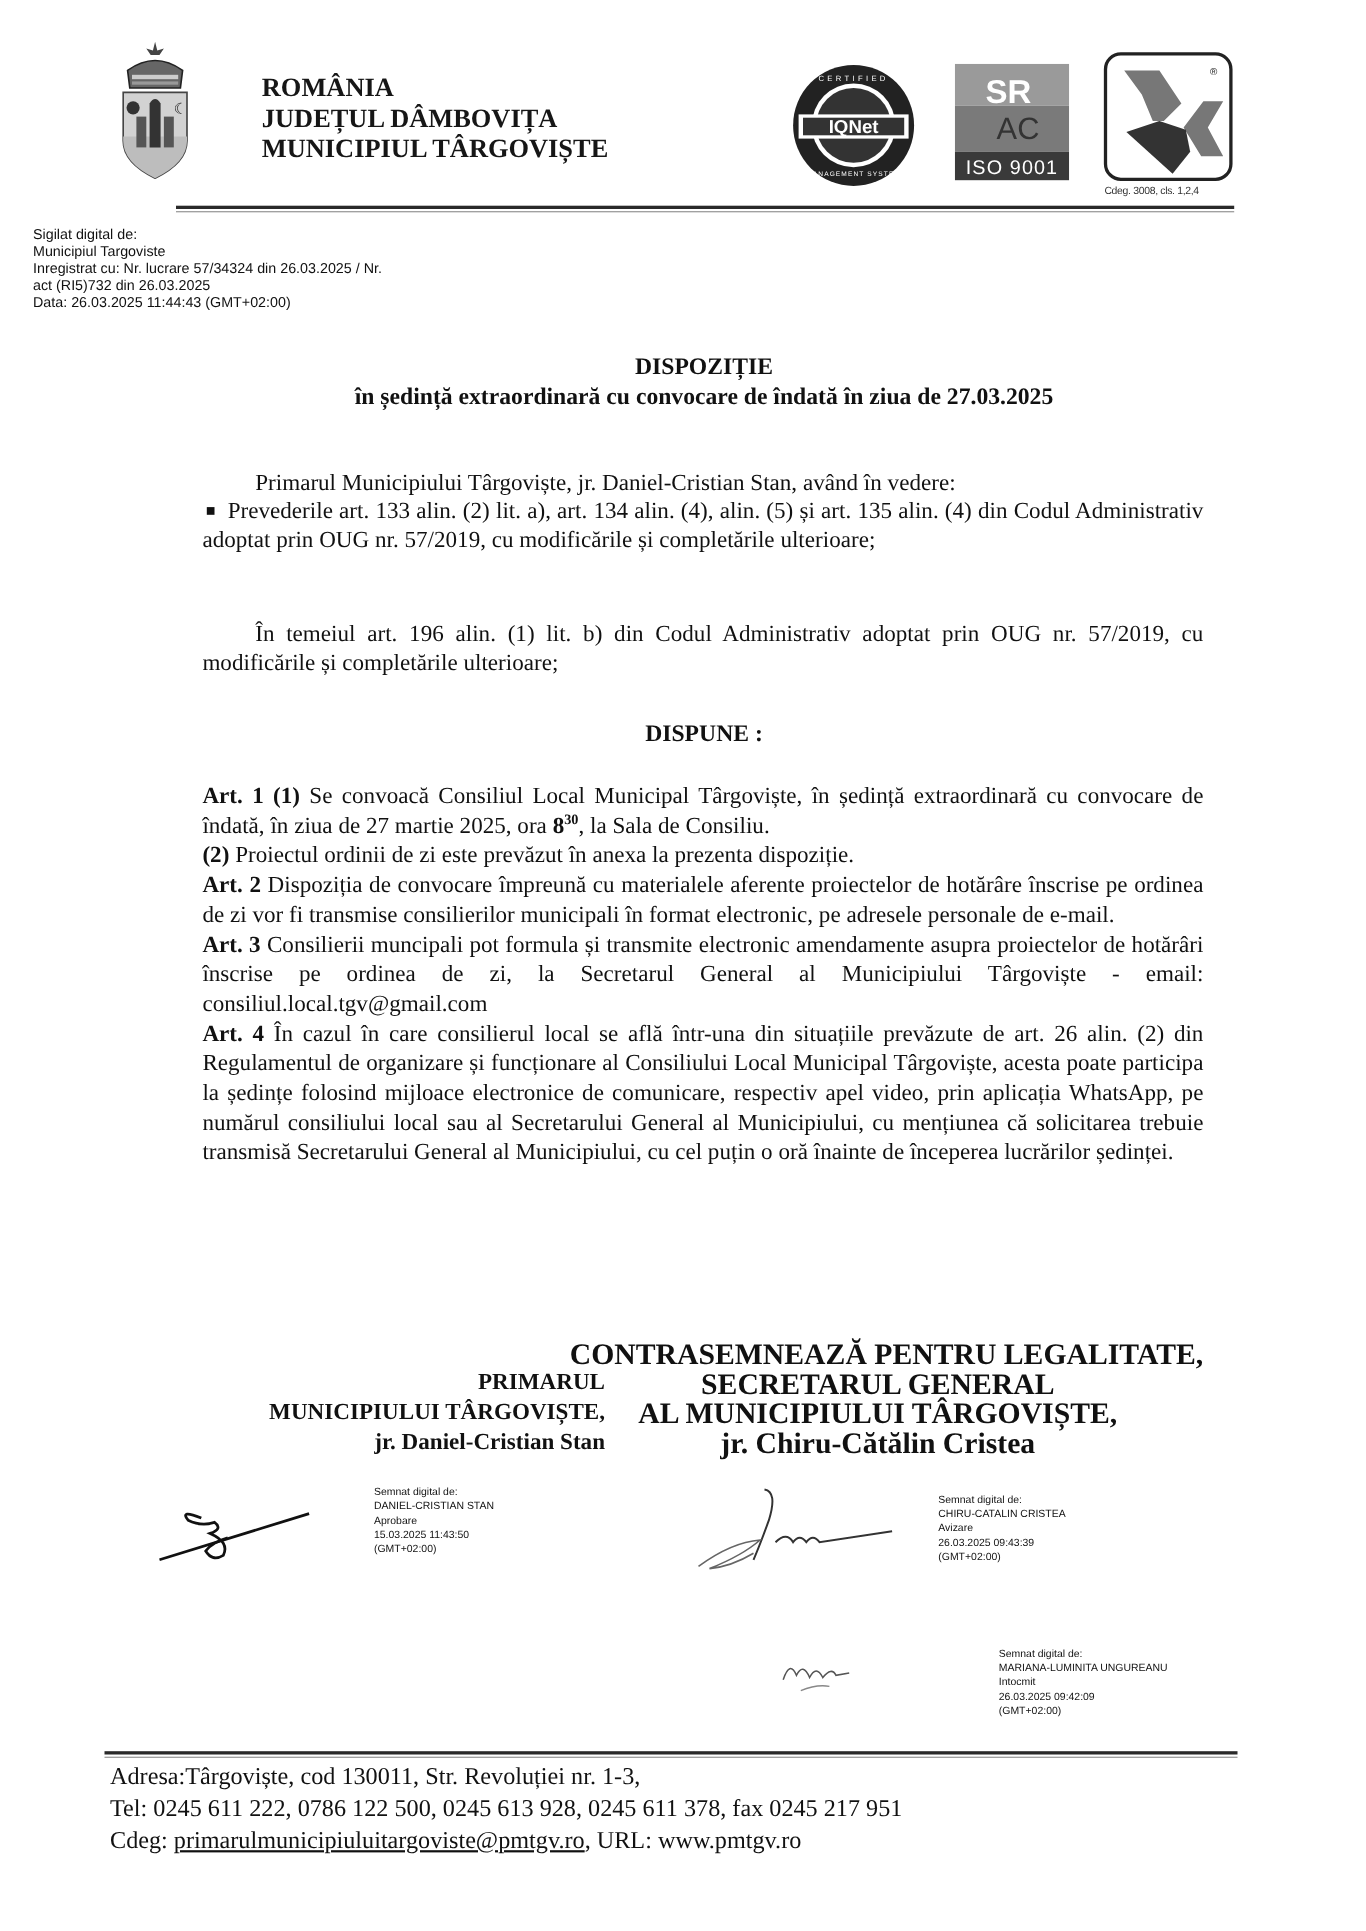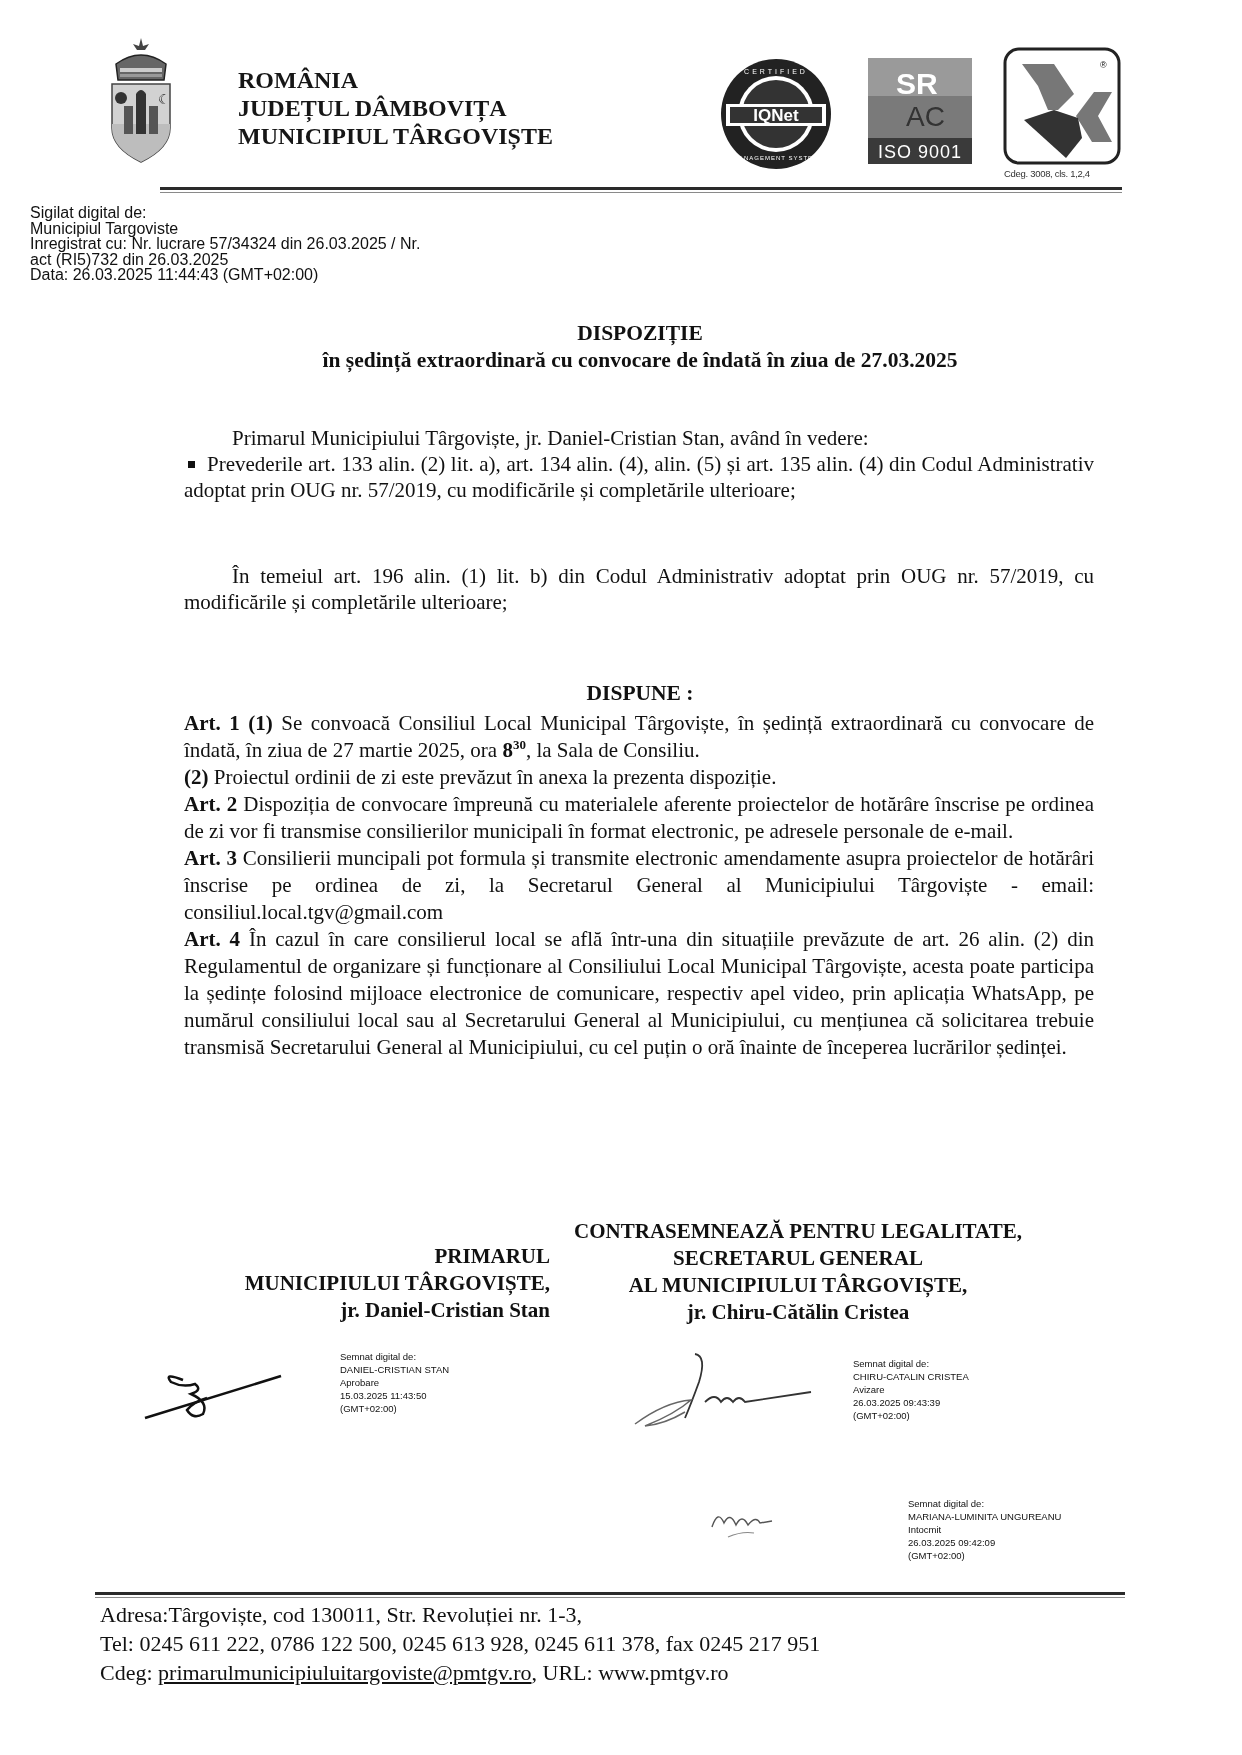--- a/index.html
+++ b/index.html
@@ -11,42 +11,42 @@
   .hdr-title { left: 238px; top: 66px; font-family: "Liberation Serif", serif; font-weight: bold; font-size: 24px; line-height: 28px; color: #161616; }
   .hdr-title div { white-space: nowrap; }
   .logo-iqnet { left: 718px; top: 56px; width: 116px; height: 116px; }
   .logo-srac { left: 868px; top: 58px; width: 104px; height: 106px; }
   .logo-x { left: 1002px; top: 46px; width: 120px; height: 120px; }
   .logo-x-caption { left: 1004px; top: 168px; width: 118px; text-align: left; font-family: "Liberation Sans", sans-serif; font-size: 9.5px; color: #333; letter-spacing: -0.3px; }
   .hdr-rule { left: 160px; top: 187px; width: 962px; height: 0; border-top: 3px solid #2a2a2a; }
   .hdr-rule2 { left: 160px; top: 192px; width: 962px; height: 0; border-top: 1px solid #8a8a8a; }
 
   
-  .seal { left: 30px; top: 205px; font-family: "Liberation Sans", sans-serif; font-size: 16px; line-height: 15.5px; color: #111; }
+  .seal { left: 30px; top: 205px; font-family: "Liberation Sans", sans-serif; font-size: 13px; line-height: 15.5px; color: #111; }
   .seal div { white-space: nowrap; }
 
   
   .title-block { left: 160px; top: 320px; width: 960px; text-align: center; font-weight: bold; font-size: 21.5px; line-height: 27px; }
   .title-block div { white-space: nowrap; }
 
   
   .body-text { left: 184px; width: 910px; font-size: 21px; line-height: 26px; text-align: justify; }
   .p-intro { top: 425px; text-indent: 48px; }
   .bullet-row { left: 184px; top: 451px; width: 910px; font-size: 21px; line-height: 26px; text-align: justify; }
   .bullet-mark { display: inline-block; width: 7px; height: 7px; background: #111; margin: 0 12px 4px 4px; vertical-align: middle; }
   .p-temei { top: 563px; text-indent: 48px; }
-  .dispune { left: 160px; top: 655px; width: 960px; text-align: center; font-weight: bold; font-size: 21.5px; margin-top: 26px; }
+  .dispune { left: 160px; top: 655px; width: 960px; text-align: center; font-weight: bold; font-size: 21.5px; }
   .articles { top: 710px; line-height: 27px; }
   .articles p { margin: 0; }
   .b { font-weight: bold; }
   sup { font-size: 13px; font-weight: bold; line-height: 0; }
 
   
   .sig-left-title { left: 190px; top: 1243px; width: 360px; text-align: right; font-weight: bold; font-size: 21px; line-height: 27px; }
-  .sig-right-title { left: 518px; top: 1218px; width: 560px; text-align: center; font-weight: bold; font-size: 21px; line-height: 27px; }
+  .sig-right-title { left: 518px; top: 1218px; width: 560px; text-align: center; font-weight: bold; font-size: 27px; line-height: 27px; }
   .sig-left-title div, .sig-right-title div { white-space: nowrap; }
   .stamp { font-family: "Liberation Sans", sans-serif; font-size: 9.5px; line-height: 13px; color: #111; }
   .stamp div { white-space: nowrap; }
   .stamp-stan { left: 340px; top: 1350px; }
   .stamp-cristea { left: 853px; top: 1357px; }
   .stamp-ungureanu { left: 908px; top: 1497px; }
   .signature { position: absolute; }
   .sig-stan { left: 143px; top: 1362px; width: 140px; height: 60px; }
   .sig-cristea { left: 625px; top: 1352px; width: 190px; height: 82px; }
   .sig-ungureanu { left: 708px; top: 1503px; width: 70px; height: 40px; }

